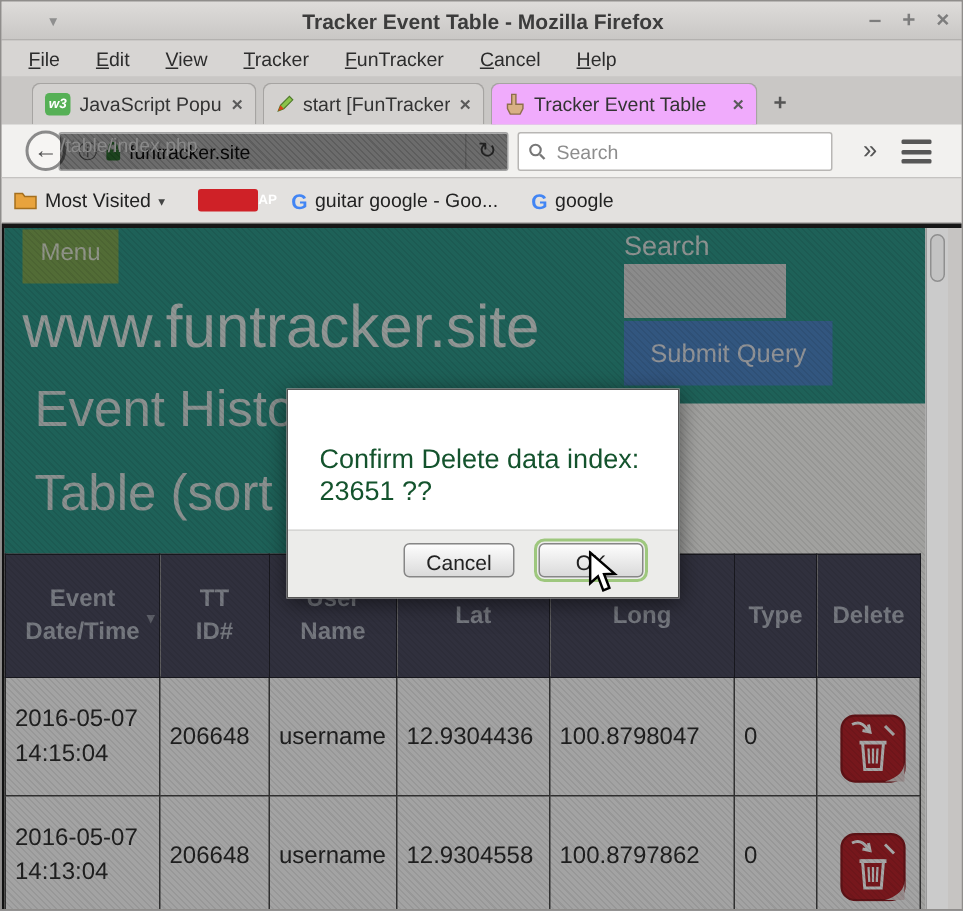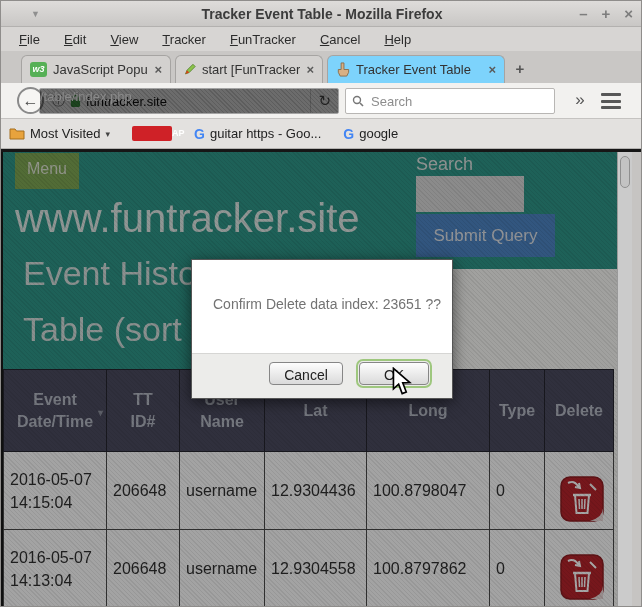--- a/index.html
+++ b/index.html
@@ -18,21 +18,21 @@
   
   .menubar{position:absolute;left:0;top:26px;width:642px;height:24px;background:#d7d5d3;
            display:flex;align-items:center;padding-left:6px;}
   .menubar .mitem{padding:2px 12px;font-size:13px;color:#2c2c2c;}
   .menubar .mitem::first-letter{text-decoration:underline;}
   
   .tabstrip{position:absolute;left:0;top:50px;width:642px;height:32px;background:#c9c7c5;}
   .tab{position:absolute;top:4px;height:28px;border:1px solid #a6a4a2;border-bottom:none;
        border-radius:6px 6px 0 0;background:#d3d1cf;display:flex;align-items:center;
        gap:6px;padding:0 8px;font-size:13px;color:#333;}
-  .tab.active{background:#7dd3fc;z-index:2;}
+  .tab.active{background:#f0abfc;z-index:2;}
   .tab .closex{margin-left:auto;color:#5a5a5a;font-size:13px;font-weight:bold;}
   .newtab{position:absolute;left:508px;top:8px;width:22px;height:20px;text-align:center;
           line-height:20px;color:#555;font-size:15px;font-weight:bold;}
   .w3ic{width:17px;height:15px;background:#56b056;border-radius:3px;color:#fff;
         font-size:9px;font-weight:bold;font-style:italic;text-align:center;line-height:15px;flex:0 0 auto;}
   .apic{width:16px;height:15px;background:#cf2127;border-radius:2px;color:#fff;
         font-size:9px;font-weight:bold;text-align:center;line-height:15px;flex:0 0 auto;padding-left:40px;}
   .gic{color:#4285F4;font-weight:bold;font-size:14px;flex:0 0 auto;}
   
   .navbar{position:absolute;left:0;top:82px;width:642px;height:36px;background:#f2f1ef;
@@ -93,21 +93,21 @@
        background-color:rgba(0,0,0,0.35);
        background-image:repeating-linear-gradient(45deg,rgba(0,0,0,0.07) 0 1px,transparent 1px 3px);}
   
   .sbar{position:absolute;left:616px;top:0;width:15px;height:456px;background:#cbcbcb;
         border-left:1px solid #9a9a9a;z-index:12;}
   .sthumb{position:absolute;left:2px;top:4px;width:10px;height:32px;background:#c3c3c3;
           border:1px solid #8f8f8f;border-radius:5px;}
   
   .dialog{position:absolute;left:190px;top:107px;width:262px;height:140px;background:#fff;
           border:1px solid #555;box-shadow:0 3px 14px rgba(0,0,0,0.55);z-index:30;}
-  .dmsg{position:absolute;left:21px;top:36px;font-size:14px;color:#737373;}
+  .dmsg{position:absolute;left:21px;top:36px;font-size:18px;color:#14532d;}
   .dfoot{position:absolute;left:0;right:0;bottom:0;height:45px;background:#ececea;border-top:1px solid #d6d6d4;}
   .dbtn{position:absolute;top:8px;height:23px;border:1px solid #868686;border-radius:4px;
         background:linear-gradient(#fdfdfd,#dadada);font-size:14px;color:#222;text-align:center;
         line-height:25px;font-family:"Liberation Sans",sans-serif;}
   .dcancel{left:77px;width:74px;}
   .dok{left:167px;width:70px;outline:2px solid #9ec77e;outline-offset:1px;}
   .cursor{position:absolute;left:390px;top:215px;z-index:40;}
 </style>
 </head>
 <body>
@@ -192,21 +192,21 @@
         <path d="M1 2 h5 l1.5 2 H15 v8 H1 Z" fill="#e8a33d" stroke="#a56f1e" stroke-width="1"></path>
       </svg>
       <span>Most Visited</span>
       <span class="caret">▾</span>
     </span>
     <span class="bmitem">
       <span class="apic">AP</span>
     </span>
     <span class="bmitem">
       <span class="gic">G</span>
-      <span>guitar https - Goo...</span>
+      <span>guitar google - Goo...</span>
     </span>
     <span class="bmitem">
       <span class="gic">G</span>
       <span>google</span>
     </span>
   </div>
 
   <div class="content">
     <div class="viewport">
       <div class="tealband"></div>

